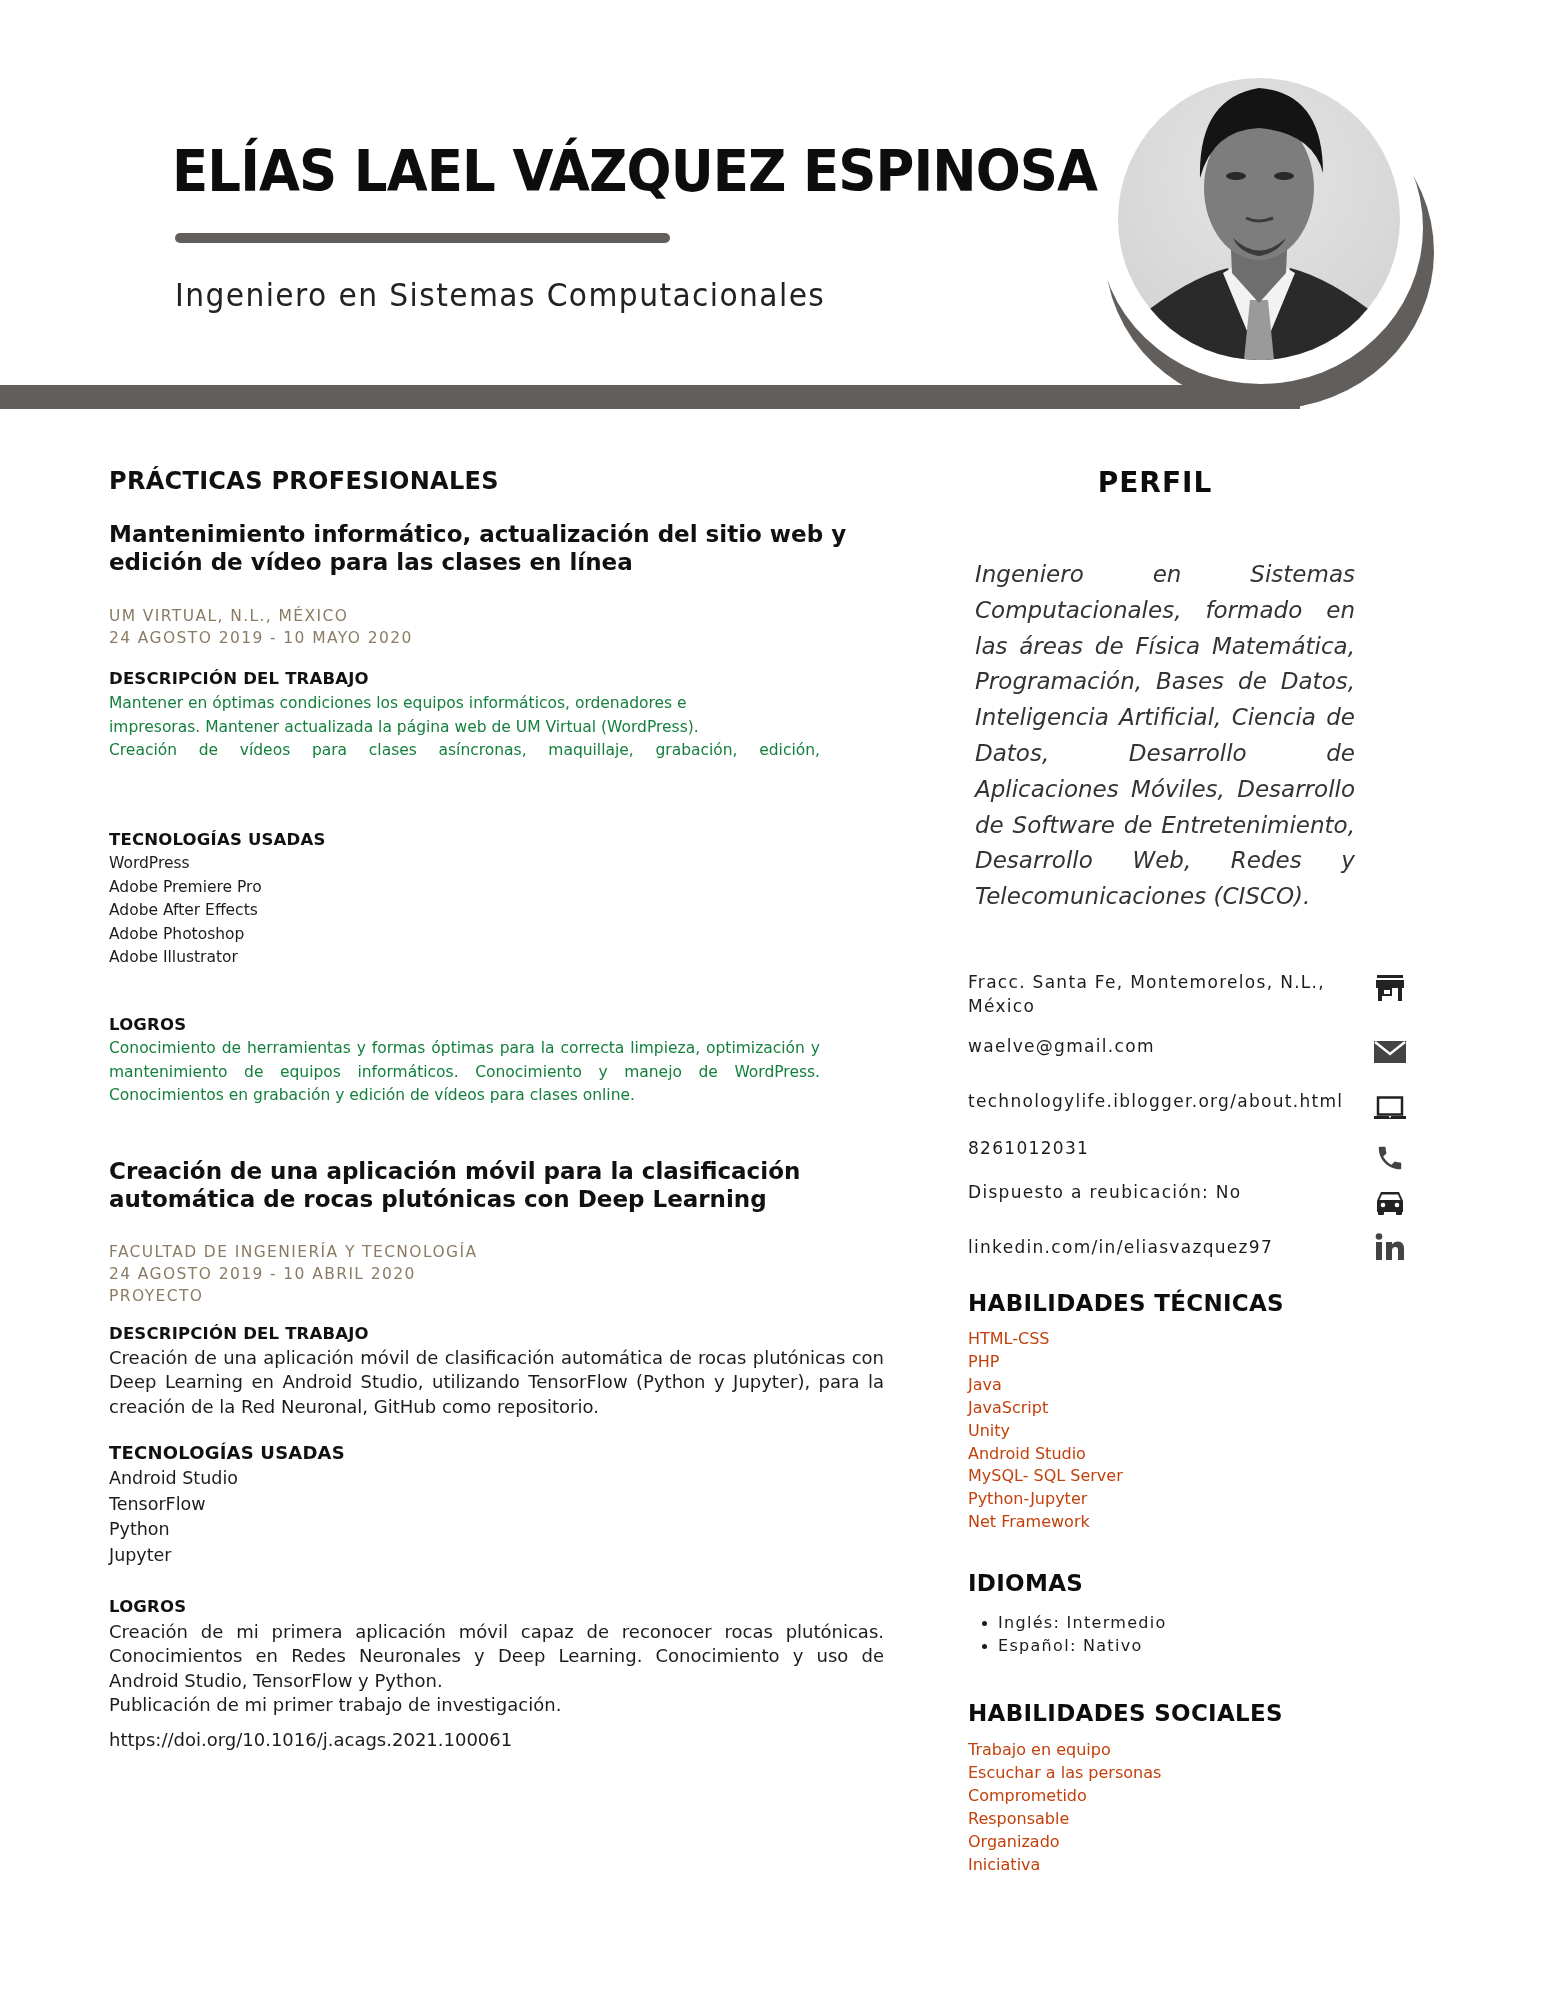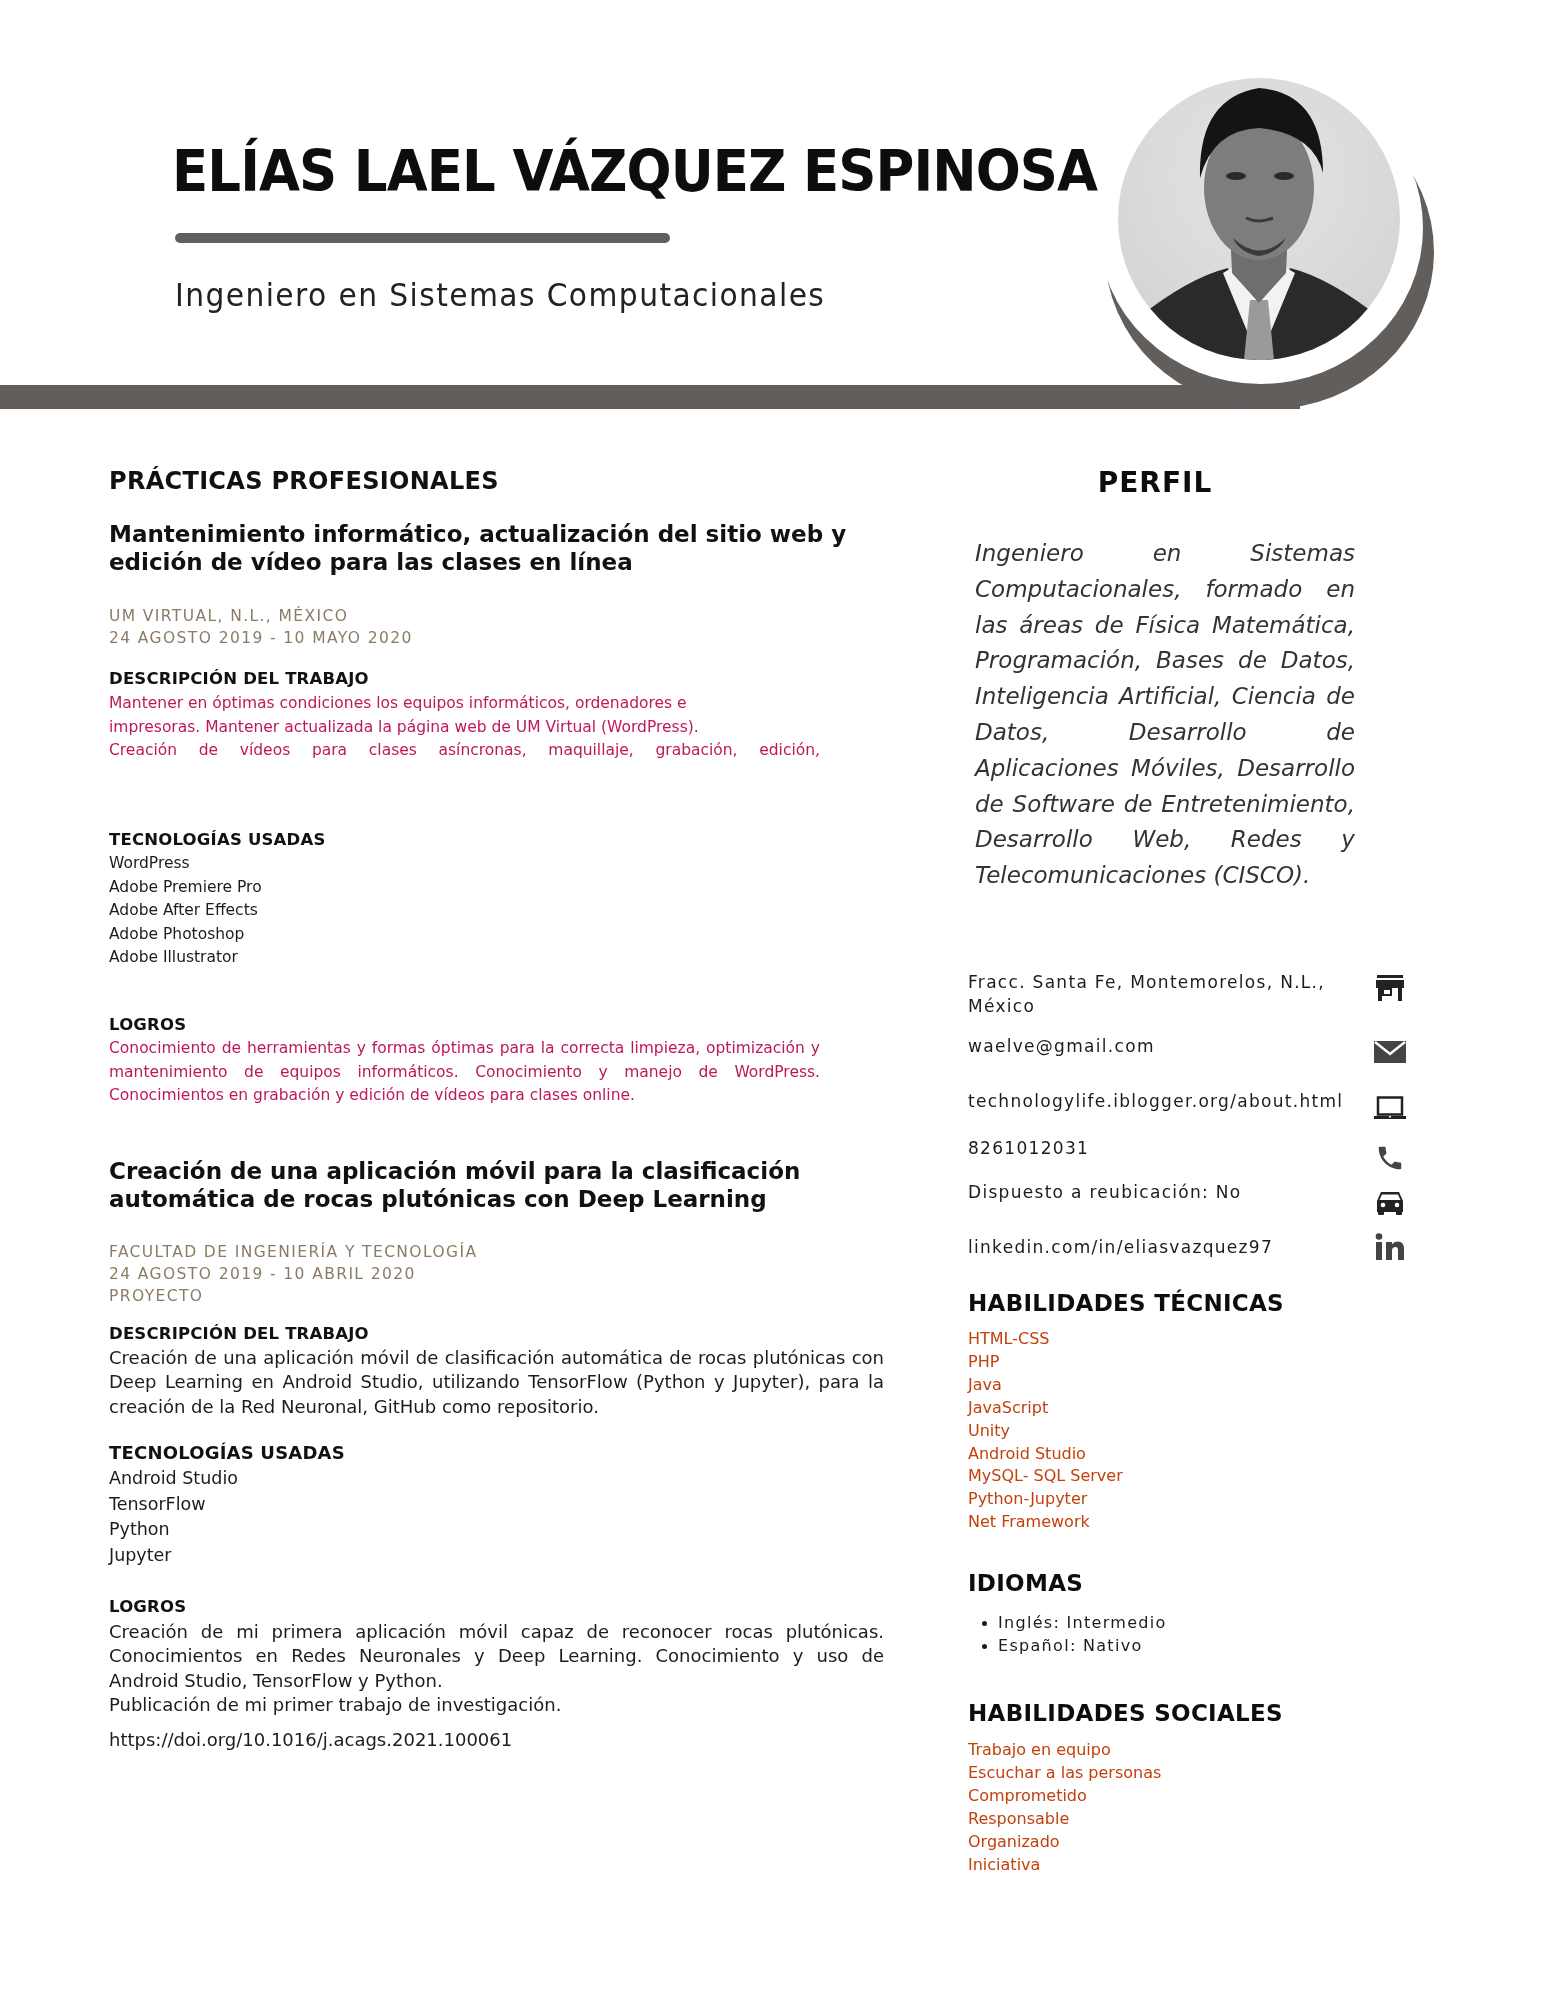--- a/index.html
+++ b/index.html
@@ -15,30 +15,30 @@
   .arc-dark { left: 1105px; top: 95px; width: 329px; height: 314px; border-radius: 50%; background: #625e5c; }
   .arc-white { left: 1098px; top: 72px; width: 325px; height: 312px; border-radius: 50%; background: #ffffff; }
   .photo { left: 1118px; top: 78px; width: 282px; height: 282px; border-radius: 50%; overflow: hidden; background: radial-gradient(circle at 50% 35%, #e4e4e4 0%, #d8d8d8 60%, #cfcfcf 100%); }
   .photo svg { width: 100%; height: 100%; display: block; }
 
   
   .sec-h { font-family: "DejaVu Sans", sans-serif; font-weight: bold; font-size: 24px; color: #111; white-space: nowrap; letter-spacing: 0.3px; }
   .job-title { font-family: "DejaVu Sans", sans-serif; font-weight: bold; font-size: 23px; line-height: 28px; color: #111; }
   .meta { font-family: "DejaVu Sans", sans-serif; font-size: 15.5px; line-height: 22px; letter-spacing: 1.4px; color: #8a7c64; white-space: nowrap; }
   .sub-h { font-family: "DejaVu Sans", sans-serif; font-weight: bold; font-size: 16.5px; color: #111; white-space: nowrap; letter-spacing: 0.2px; }
-  .body-txt { font-family: "DejaVu Sans", sans-serif; font-size: 15.5px; line-height: 23.5px; color: #be185d; text-align: justify; }
+  .body-txt { font-family: "DejaVu Sans", sans-serif; font-size: 15.5px; line-height: 23.5px; color: #15803d; text-align: justify; }
   .list { font-family: "DejaVu Sans", sans-serif; font-size: 15.5px; line-height: 23.5px; color: #1c1c1c; }
   .list div { white-space: nowrap; }
   .list2 { font-family: "DejaVu Sans", sans-serif; font-size: 17.5px; line-height: 25.5px; color: #1c1c1c; }
   .list2 div { white-space: nowrap; }
   .body-txt2 { font-family: "DejaVu Sans", sans-serif; font-size: 18px; line-height: 24.3px; color: #1c1c1c; text-align: justify; }
 
   
   .perfil-h { left: 1050px; top: 466px; width: 210px; text-align: center; font-family: "DejaVu Sans", sans-serif; font-weight: bold; font-size: 28px; letter-spacing: 1px; color: #0d0d0d; }
-  .perfil-txt { left: 975px; top: 536px; width: 380px; font-family: "DejaVu Sans", sans-serif; font-style: italic; font-size: 23px; line-height: 35.8px; color: #333; text-align: justify; text-align-last: left; }
+  .perfil-txt { left: 975px; top: 557px; width: 380px; font-family: "DejaVu Sans", sans-serif; font-style: italic; font-size: 23px; line-height: 35.8px; color: #333; text-align: justify; text-align-last: left; }
 
   .contact { left: 968px; width: 380px; font-family: "DejaVu Sans", sans-serif; font-size: 17px; line-height: 24px; letter-spacing: 1.3px; color: #1c1c1c; }
   .icon { left: 1372px; width: 36px; height: 30px; display: flex; align-items: center; justify-content: center; }
   .icon svg { display: block; }
 
   .rsec-h { left: 968px; font-family: "DejaVu Sans", sans-serif; font-weight: bold; font-size: 23px; color: #0d0d0d; white-space: nowrap; letter-spacing: 0.3px; }
   .rlist { left: 968px; font-family: "DejaVu Sans", sans-serif; font-size: 16px; line-height: 22.9px; color: #c2410c; }
   .rlist div { white-space: nowrap; }
   .lang { left: 982px; font-family: "DejaVu Sans", sans-serif; font-size: 16px; line-height: 23px; letter-spacing: 1.3px; color: #1c1c1c; margin: 0; padding: 0; list-style: none; }
   .lang li { position: relative; padding-left: 16px; white-space: nowrap; }

